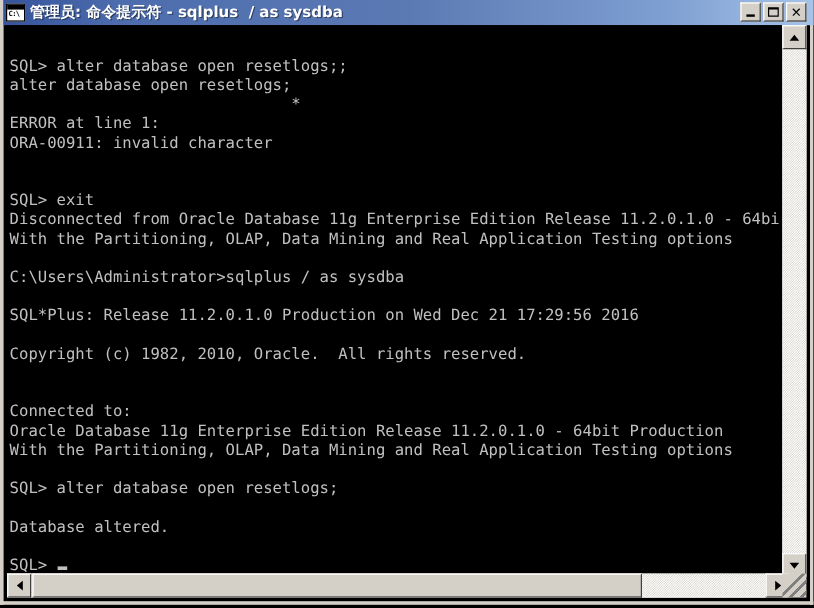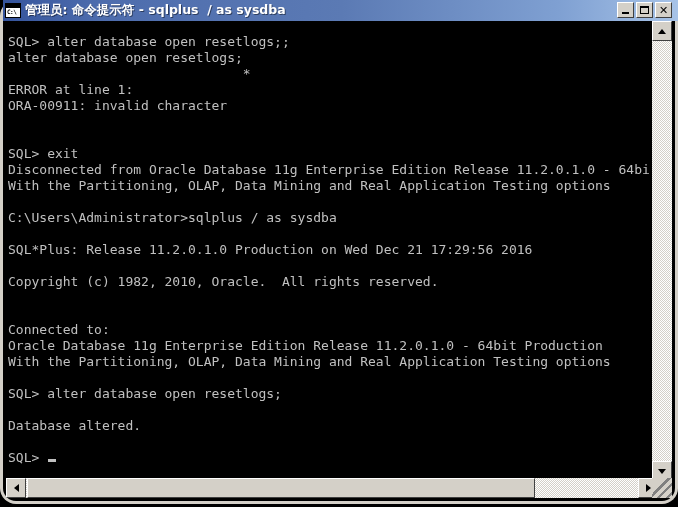--- a/index.html
+++ b/index.html
@@ -18,21 +18,20 @@
   #console-window {
     position: relative;
     width: 678px;
     height: 504px;
     box-sizing: border-box;
     background: #000000;
     border-left: 3px solid #d4d0c8;
     border-right: 3px solid #d4d0c8;
     border-bottom: 3px solid #d4d0c8;
     border-top: 0;
-    border-radius: 16px;
   }
 
   
   #title-bar {
     position: absolute;
     left: 0; top: 0;
     width: 678px;
     height: 21px;
     background: linear-gradient(to right, #35549c 0%, #4d6cad 14%, #5b7ab4 50%, #7fa0d2 82%, #a8c4e8 100%);
     display: flex;
@@ -136,21 +135,21 @@
     top: 21px;
     width: 652px;
     height: 460px;
     background: #000000;
     overflow: hidden;
     color: #c0c0c0;
     font-family: "DejaVu Sans Mono", monospace;
     font-size: 13px;
     line-height: 16px;
     white-space: pre;
-    padding-top: 13px;
+    padding-top: 27px;
     box-sizing: border-box;
   }
   .console-line {
     height: 16px;
     white-space: pre;
     overflow: hidden;
     padding-left: 2px;
   }
   .cursor-block {
     display: inline-block;

